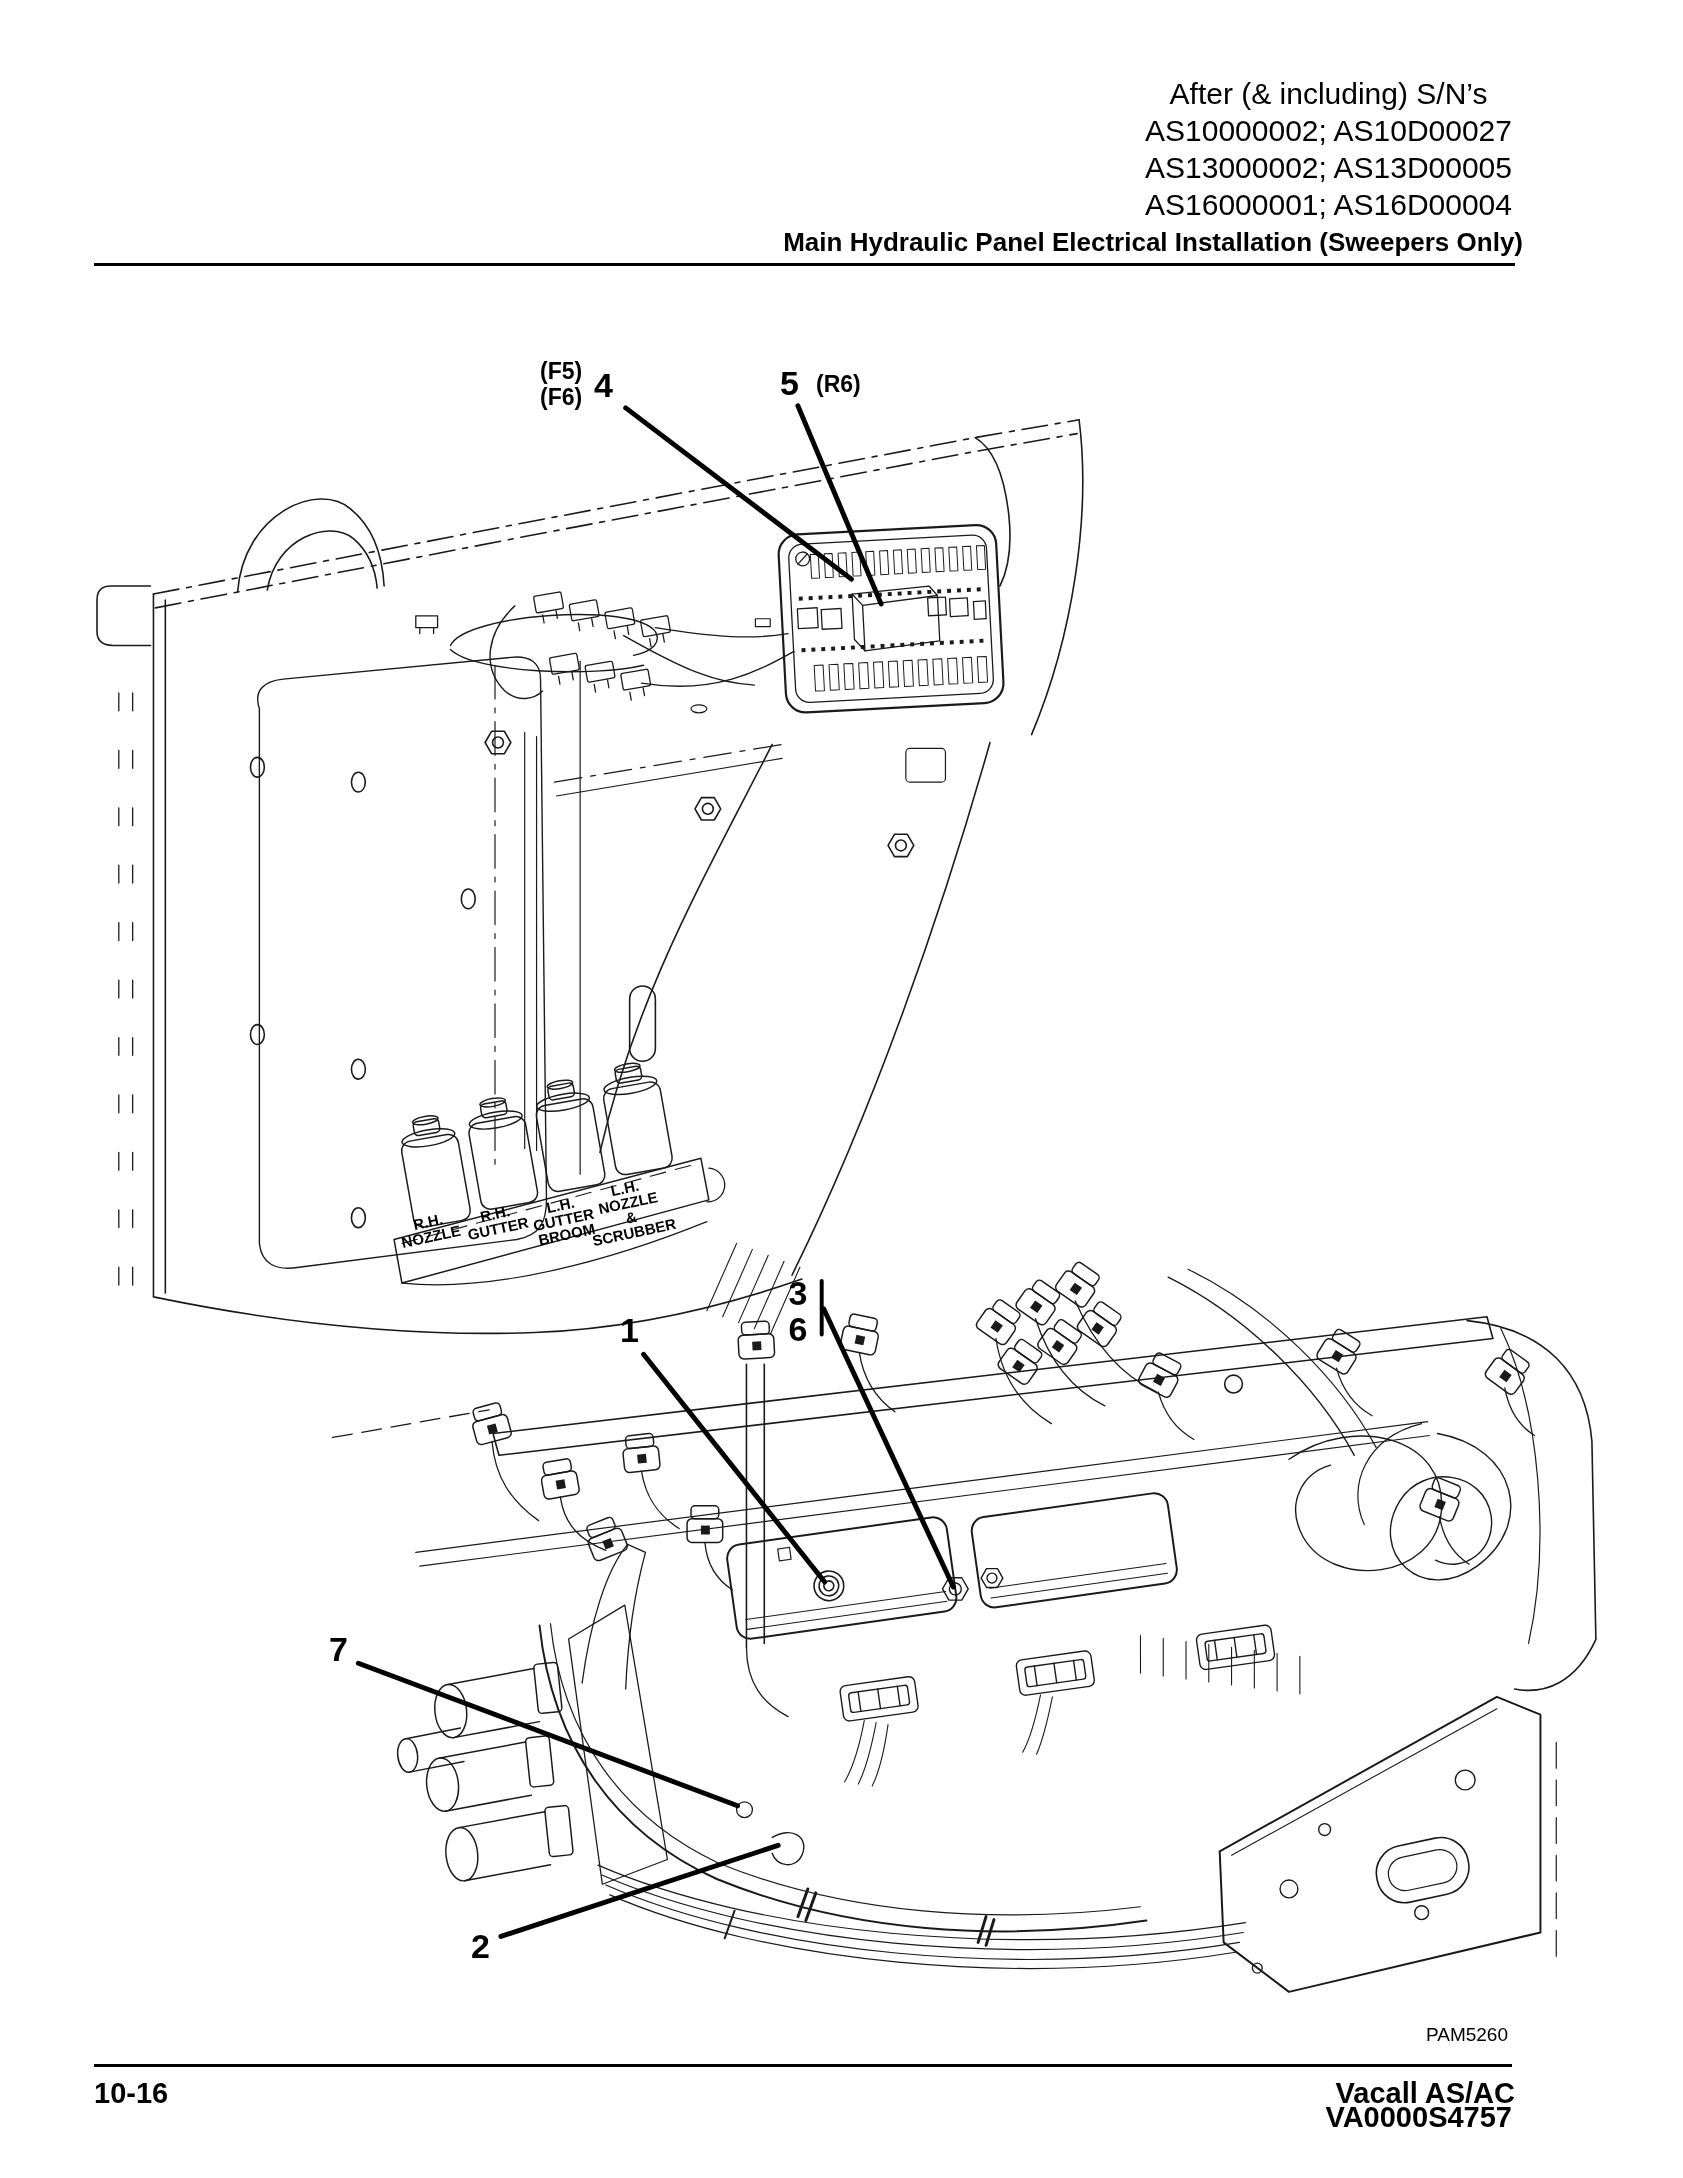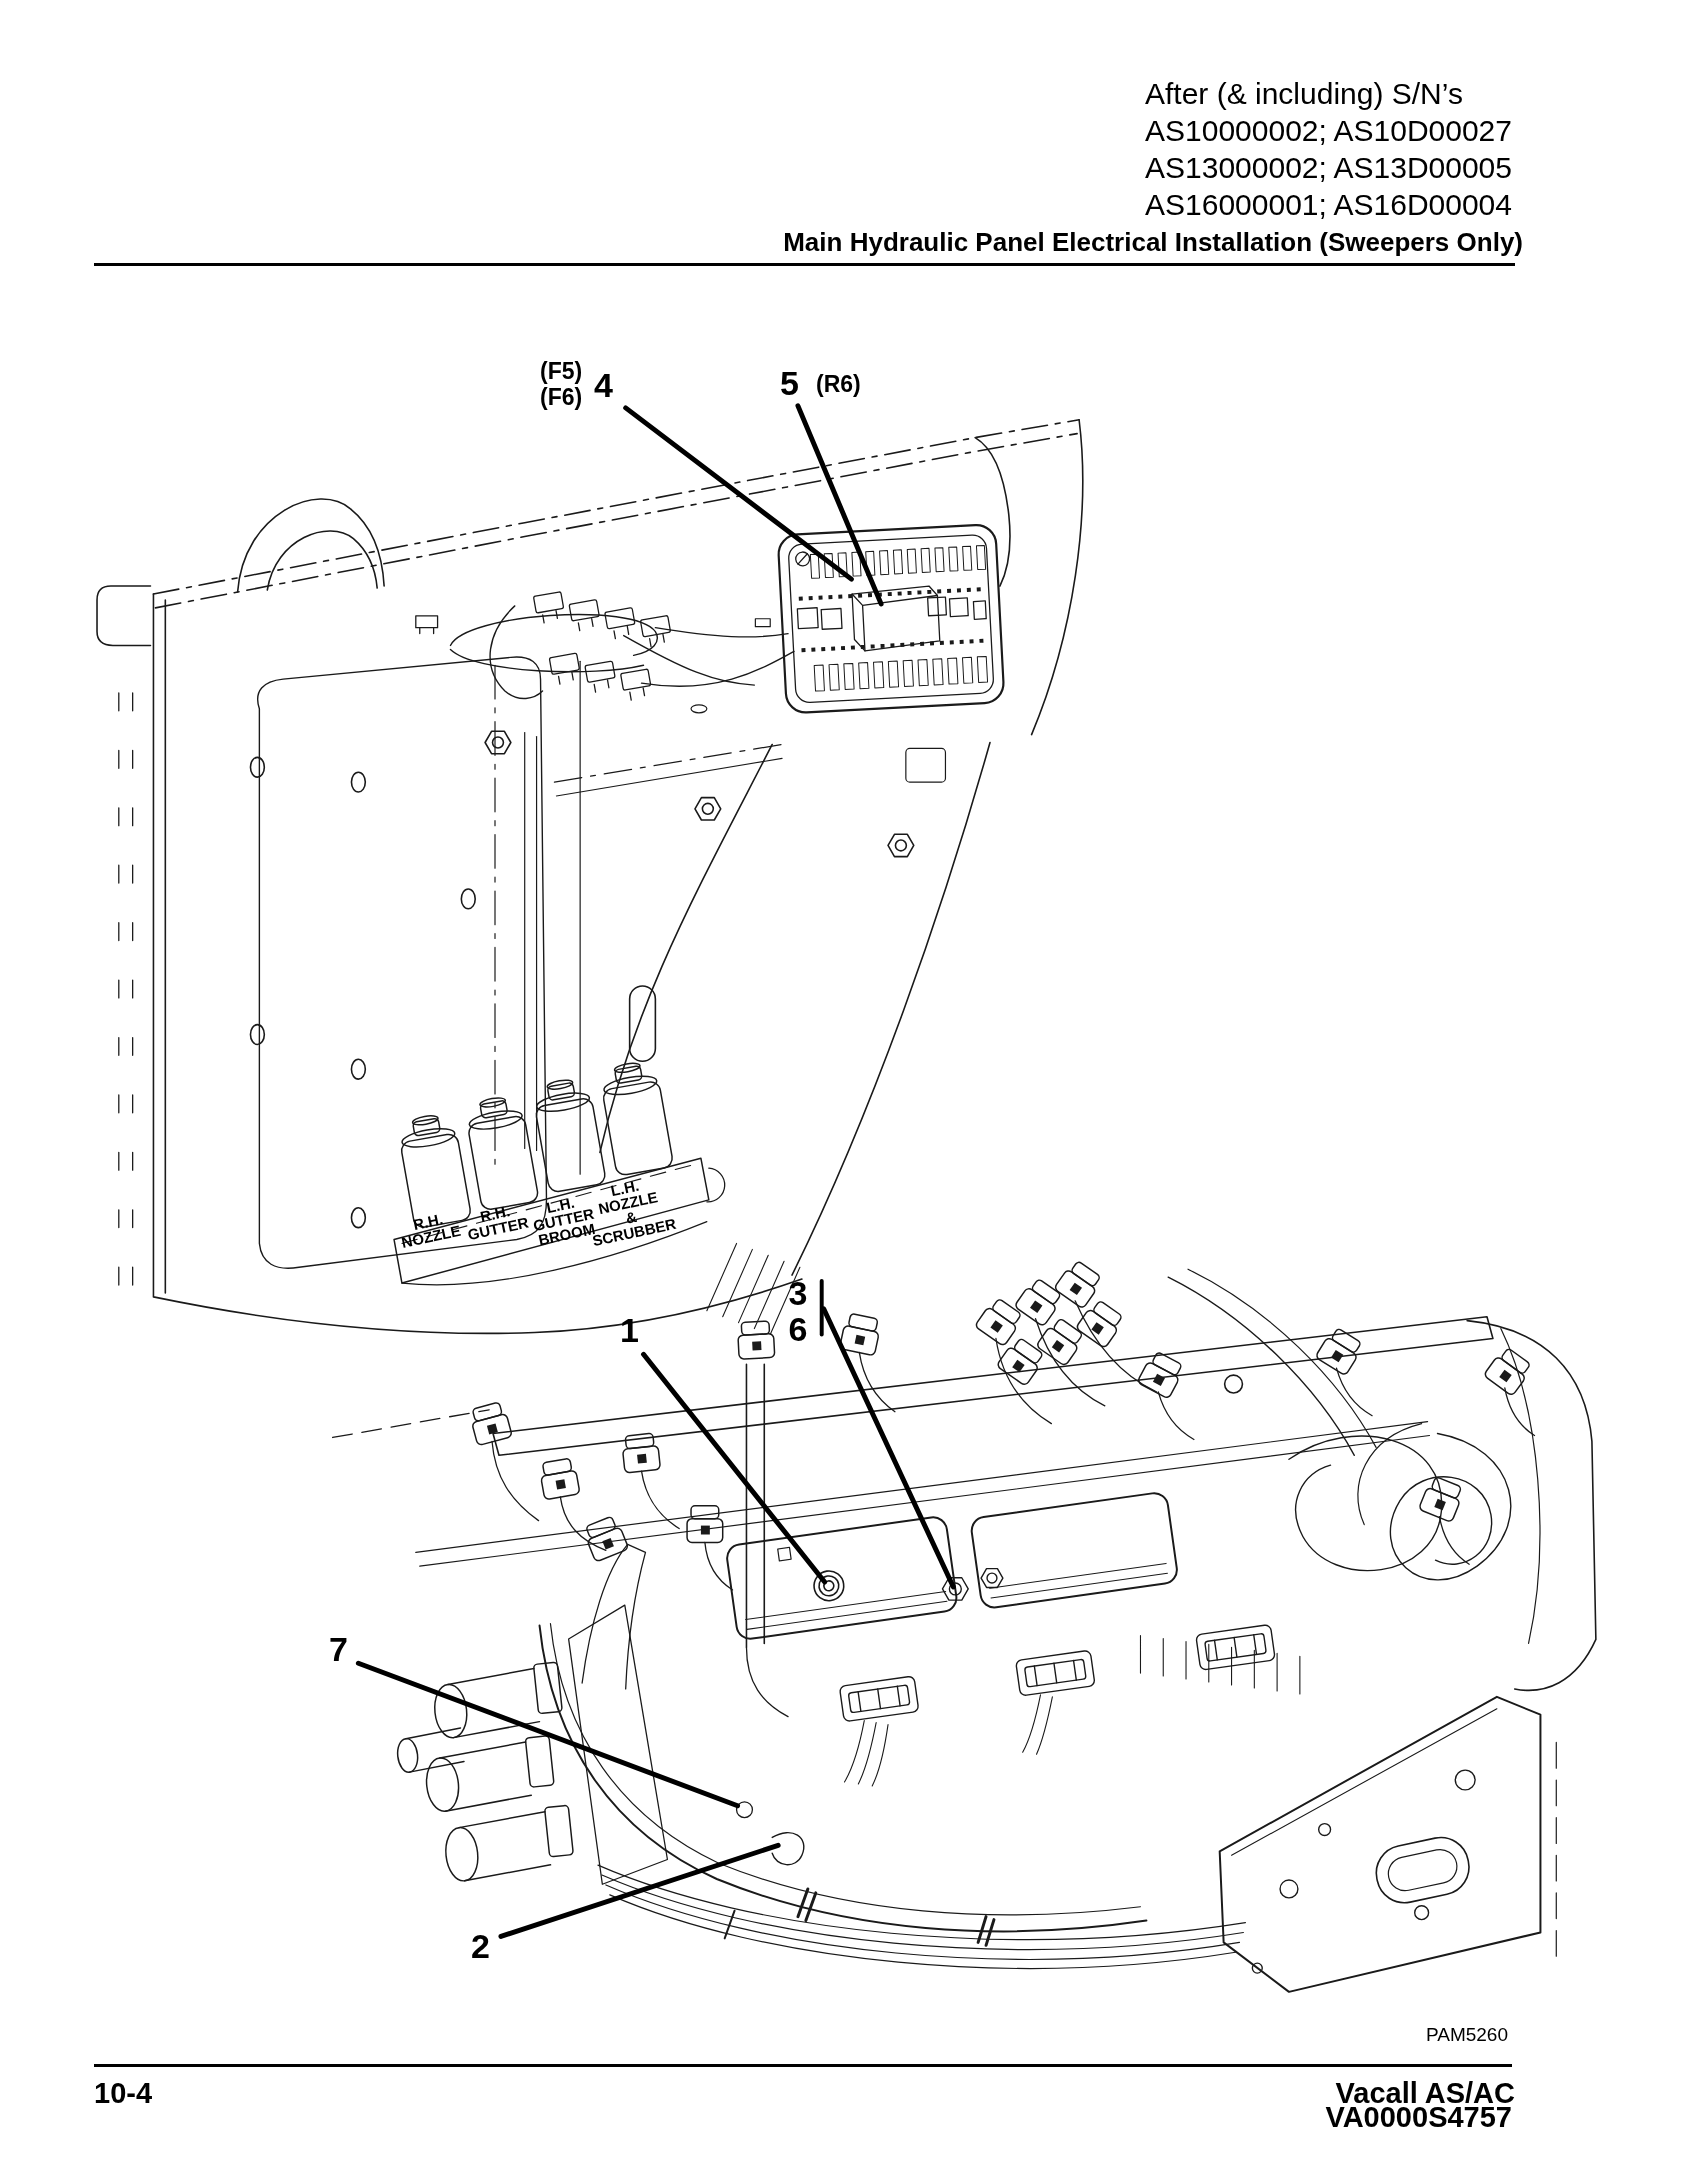--- a/index.html
+++ b/index.html
@@ -6,21 +6,21 @@
   .page{
     position:relative;width:1683px;height:2178px;background:#ffffff;
     font-family:"Liberation Sans", sans-serif;color:#000;overflow:hidden;margin:0 auto;
   }
   .abs{position:absolute;}
   
   .band{position:absolute;left:94px;top:73px;width:819px;height:129px;background:#c9c9c9;}
   .batt-box{position:absolute;left:19px;top:14px;width:98px;height:101px;background:#fff;border:3px solid #000;box-sizing:border-box;}
   .section-label{position:absolute;left:150px;top:36px;font-size:43px;font-weight:bold;letter-spacing:0.5px;}
   
-  .sn{position:absolute;top:75px;right:171px;text-align:left;font-size:30px;line-height:37px;}
+  .sn{position:absolute;top:75px;right:171px;text-align:center;font-size:30px;line-height:37px;}
   
   .title{position:absolute;left:102px;top:227px;width:1421px;text-align:right;font-size:26px;font-weight:bold;}
   .rule{position:absolute;left:94px;height:3px;background:#000;}
   
   .co-num{position:absolute;font-size:34px;font-weight:bold;line-height:34px;}
   .co-ref{font-size:23px;font-weight:bold;line-height:26px;}
   .co-stack{position:absolute;text-align:center;width:28px;}
   .co-stack div{font-size:34px;font-weight:bold;line-height:36px;}
   
   .valve{position:absolute;width:109px;text-align:center;font-size:15px;font-weight:bold;line-height:15px;transform:rotate(-12deg);}
@@ -387,18 +387,18 @@
   </div>
   <div class="valve" style="left:575px;top:1180px;">
     <div>L.H.</div>
     <div>NOZZLE</div>
     <div>&amp;</div>
     <div>SCRUBBER</div>
   </div>
 
   <div class="draw-ref">PAM5260</div>
   <div class="rule" style="top:2064px;width:1418px;"></div>
-  <div class="ft ft-left">10-4</div>
+  <div class="ft ft-left">10-16</div>
   <div class="ft ft-center">Vacall AS/AC</div>
   <div class="ft ft-right">VA0000S4757</div>
 
 </div>
 
 
 </body></html>

